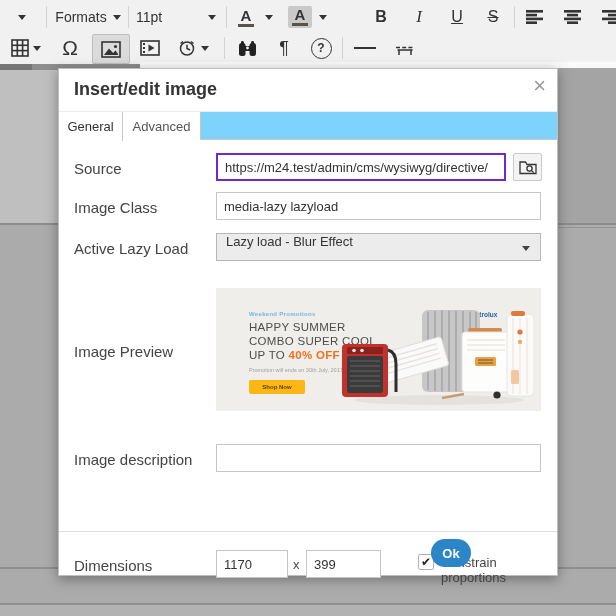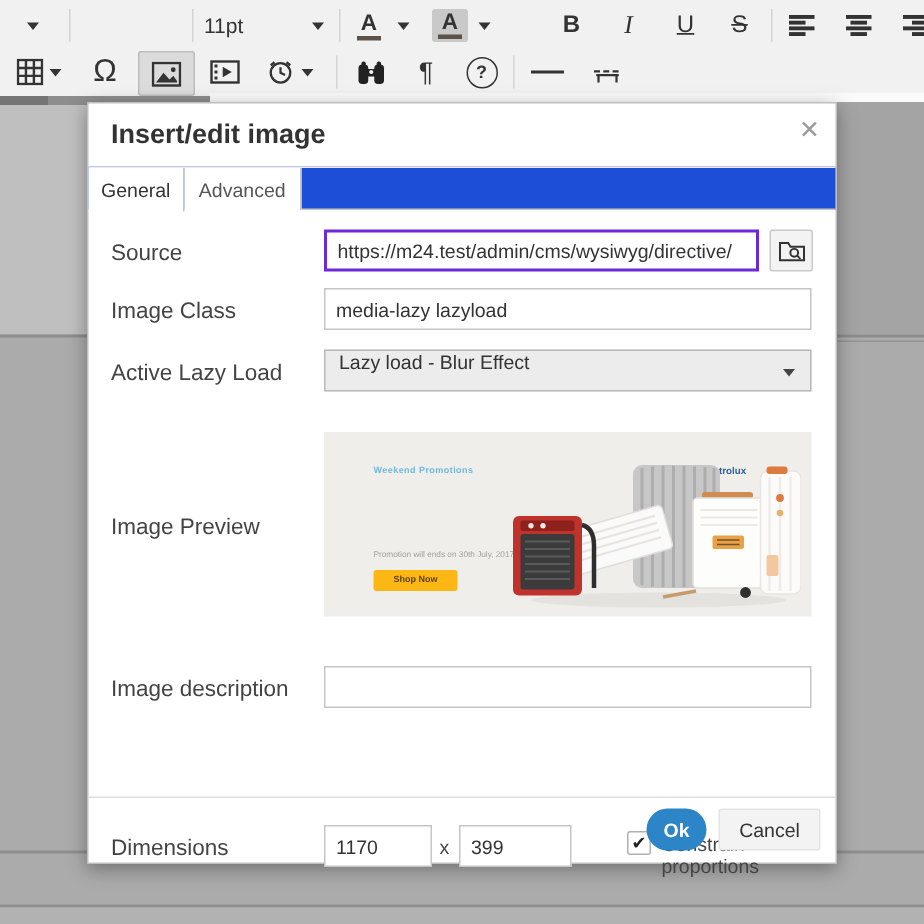--- a/index.html
+++ b/index.html
@@ -39,21 +39,21 @@
   .bk-hline1b{left:558px;top:227px;width:58px;height:1px;background:#949494;}
   .bk-hline2l{left:0;top:567px;width:58px;height:2px;background:#8f8f8f;}
   .bk-hline2r{left:558px;top:567px;width:58px;height:2px;background:#8f8f8f;}
   .bk-hline3{left:0;top:603px;width:616px;height:2px;background:#8f8f8f;}
   .bk-bottom{left:0;top:605px;width:616px;height:11px;background:#b2b2b2;}
   
   .dialog{position:absolute;left:58px;top:68px;width:500px;height:508px;background:#fff;
     border:1px solid #bfbfbf;box-sizing:border-box;box-shadow:0 3px 12px rgba(0,0,0,.35);}
   .dlg-title{position:absolute;left:15px;top:10px;font-size:18px;font-weight:bold;color:#333;}
   .dlg-close{position:absolute;right:11px;top:6px;font-size:22px;color:#9a9a9a;cursor:pointer;line-height:1;}
-  .tabbar{position:absolute;left:0;top:42px;width:100%;height:29px;border-top:1px solid #ececec;border-bottom:1px solid #c6c6c6;box-sizing:border-box;background:#1d4ed8;}
+  .tabbar{position:absolute;left:0;top:42px;width:100%;height:29px;border-top:1px solid #ececec;border-bottom:1px solid #c6c6c6;box-sizing:border-box;background:#7dd3fc;}
   .tab{position:absolute;top:0;height:28px;display:flex;align-items:center;justify-content:center;
     font-size:13px;color:#555;border-right:1px solid #c6c6c6;box-sizing:border-box;cursor:pointer;background:#fff;}
   .tab-general{left:0;width:64px;height:29px;color:#333;z-index:2;}
   .tab-advanced{left:64px;width:78px;}
   .fld-label{position:absolute;left:15px;font-size:15px;color:#444;}
   .txt{position:absolute;box-sizing:border-box;height:28px;border:1px solid #c5c5c5;font-size:13px;color:#333;
     padding:0 7px;font-family:"Liberation Sans",sans-serif;background:#fff;outline:none;}
   .txt-focus{border:2px solid #6d28d9;}
   .browse-btn{position:absolute;left:454px;top:84px;width:29px;height:28px;background:#f3f3f3;border:1px solid #c9c9c9;
     box-sizing:border-box;border-radius:2px;display:flex;align-items:center;justify-content:center;cursor:pointer;}
@@ -87,20 +87,24 @@
 </style>
 </head>
 <body>
 
 <div class="toolbar">
   <div class="tb-row tb-row1">
     <div class="tb-btn" style="left:4px;width:36px;">
         <span class="caret"></span>
       </div>
     <div class="sep" style="left:46px;"></div>
+    <div class="tb-btn" style="left:50px;width:76px;gap:6px;">
+      <span>Formats</span>
+      <span class="caret"></span>
+    </div>
     <div class="sep" style="left:128px;"></div>
     <div class="tb-btn" style="left:132px;width:88px;justify-content:flex-start;padding-left:4px;">
       <span>11pt</span>
       <span class="caret combo-caret"></span>
     </div>
     <div class="sep" style="left:226px;"></div>
     <div class="tb-btn" style="left:232px;width:28px;">
       <span class="fc-stack">
         <span class="letterbtn">A</span>
         <span class="fc-bar"></span>
@@ -283,20 +287,25 @@
 
   <div class="fld-label" style="top:171px;">Active Lazy Load</div>
   <div class="selectbox">
     <span>Lazy load - Blur Effect</span>
     <span class="caret"></span>
   </div>
 
   <div class="fld-label" style="top:274px;">Image Preview</div>
   <div class="banner">
     <div class="bn-eyebrow">Weekend Promotions</div>
+    <div class="bn-headline">
+      <span>HAPPY SUMMER</span><br>
+      <span>COMBO SUPER COOL</span><br>
+      <span>UP TO </span><span class="bn-orange">40% OFF</span>
+    </div>
     <div class="bn-note">Promotion will ends on 30th July, 2017. HURRY UP!</div>
     <div class="bn-cta">Shop Now</div>
     <div class="bn-brand">
       <span class="bn-brand-box">E</span>
       <span class="bn-brand-name">Electrolux</span>
     </div>
     <svg class="bn-products" width="200" height="105" viewBox="0 0 200 105">
       <ellipse cx="105" cy="98" rx="85" ry="5" fill="#e4e2de"></ellipse>
 
       <g>
@@ -379,14 +388,13 @@
   <input class="txt" style="left: 157px; top: 481px; width: 72px;" value="1170">
   <div class="dim-x">x</div>
   <input class="txt" style="left: 247px; top: 481px; width: 75px;" value="399">
   <div class="chk">
     <span>✔</span>
   </div>
   <div class="chk-label">Constrain proportions</div>
 
   <div class="footer-divider"></div>
   <div class="btn-ok">Ok</div>
-  <div class="btn-cancel">Cancel</div>
 </div>
 
 </body></html>

